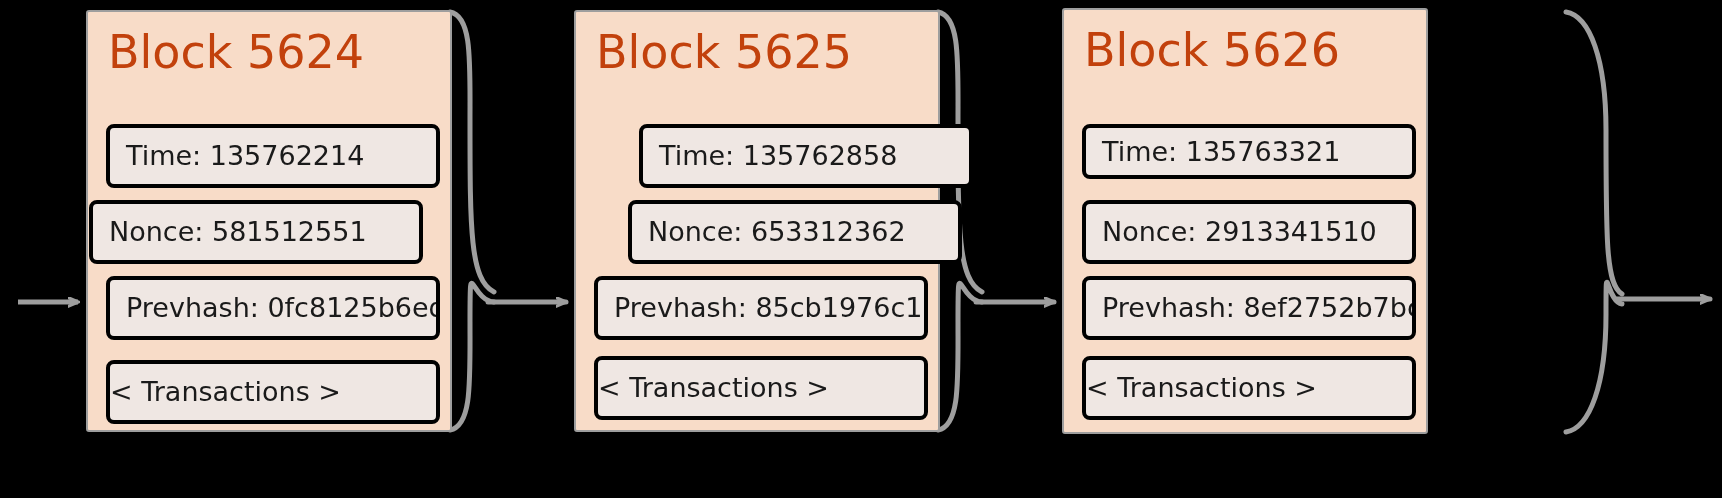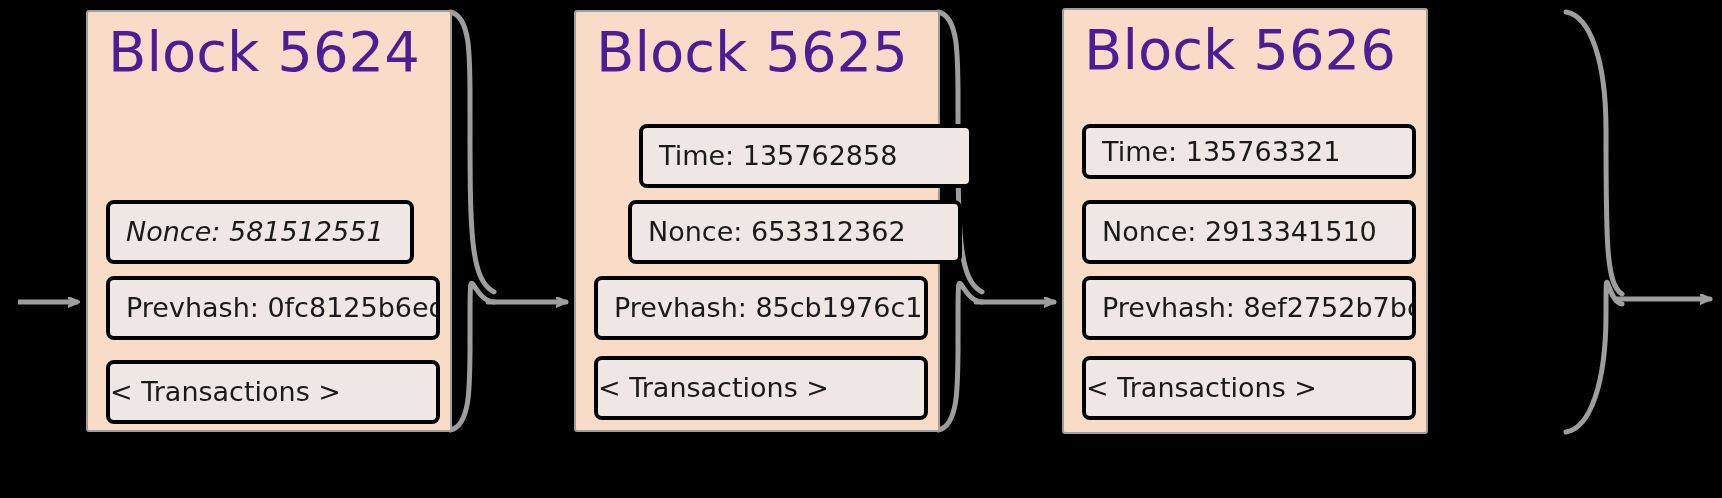--- a/index.html
+++ b/index.html
@@ -31,23 +31,23 @@
     position: absolute;
     box-sizing: border-box;
     background: #f8dcc8;
     border: 2px solid #9e9e9e;
     border-radius: 3px;
   }
   .block-title {
     position: absolute;
     left: 20px;
     top: 14px;
-    font-size: 56px;
+    font-size: 46px;
     line-height: 52px;
-    color: #4c1d95;
+    color: #c2410c;
     white-space: nowrap;
     letter-spacing: 0px;
   }
   .field {
     position: absolute;
     box-sizing: border-box;
     background: #efe7e3;
     border: 4px solid #000000;
     border-radius: 8px;
     display: flex;
@@ -97,21 +97,24 @@
 
     <g fill="none" stroke="#9e9e9e" stroke-width="5" stroke-linecap="round">
       <path d="M1566,12 C1590,16 1606,60 1606,130 C1606,240 1606,285 1622,294"></path>
       <path d="M1566,432 C1590,428 1606,384 1606,314 C1606,250 1606,302 1622,304"></path>
       <line x1="1616" y1="299" x2="1710" y2="299" marker-end="url(#ah)"></line>
     </g>
   </svg>
 
   <div class="block" style="left:86px; top:10px; width:366px; height:422px;">
     <div class="block-title">Block 5624</div>
-    <div class="field left" style="left:18px; top:188px; width:308px; height:64px;font-style:italic;">
+    <div class="field left" style="left:18px; top:112px; width:334px; height:64px;">
+      <span class="field-text">Time: 135762214</span>
+    </div>
+    <div class="field left" style="left:1px; top:188px; width:334px; height:64px;">
       <span class="field-text">Nonce: 581512551</span>
     </div>
     <div class="field left" style="left:18px; top:264px; width:334px; height:64px;">
       <span class="field-text">Prevhash: 0fc8125b6ed4</span>
     </div>
     <div class="field center" style="left:18px; top:348px; width:334px; height:64px;">
       <span class="field-text">&lt; Transactions &gt;</span>
     </div>
   </div>
 

